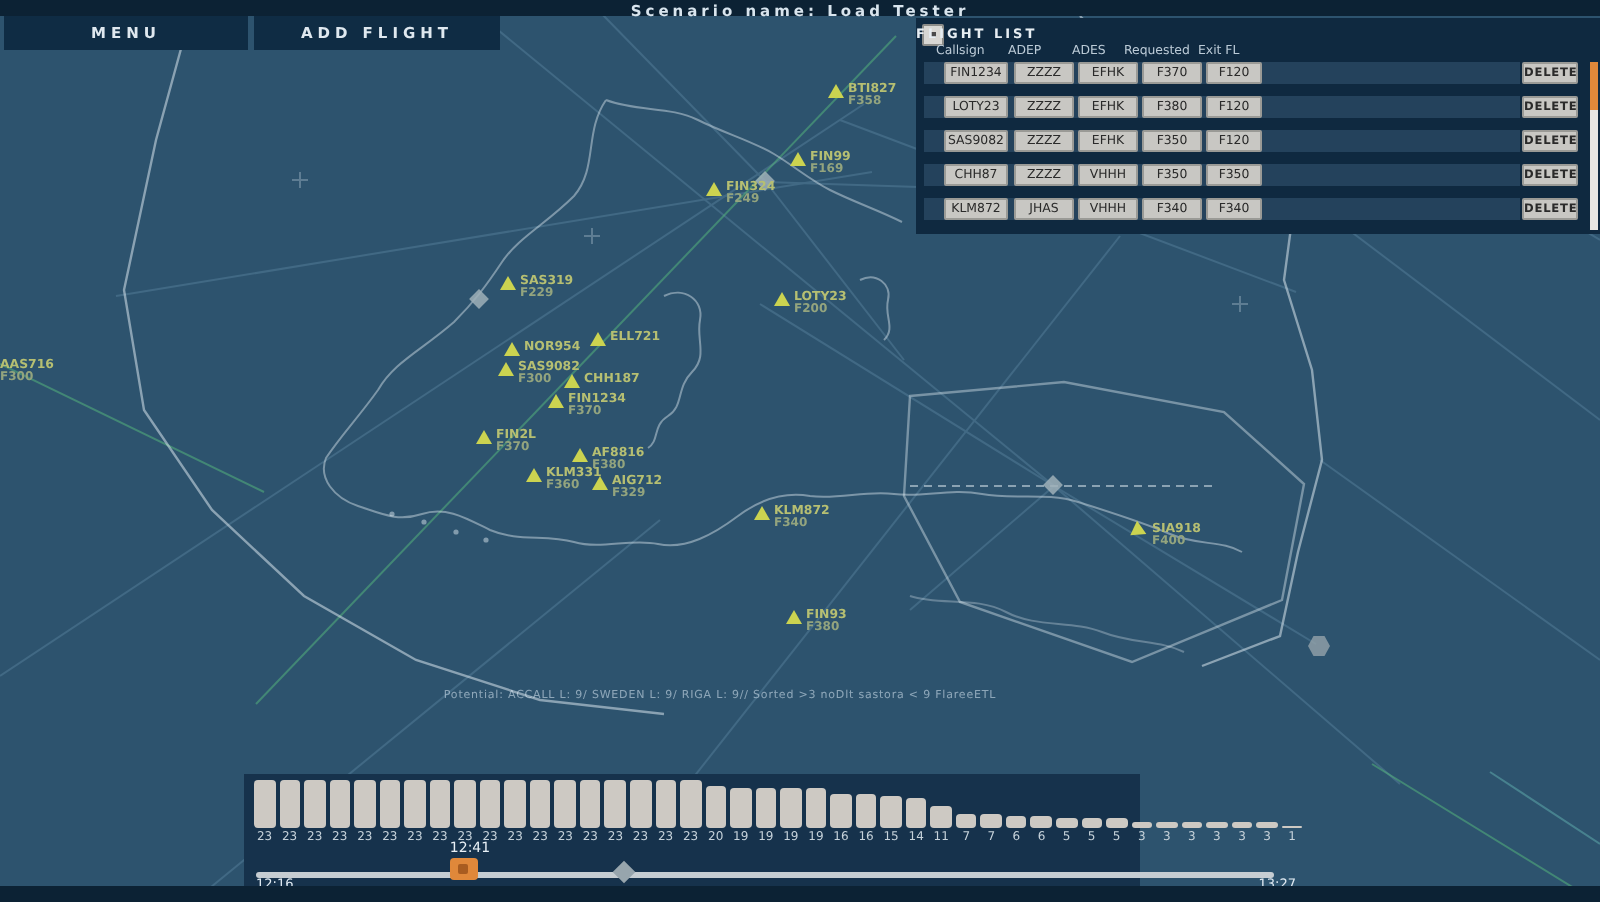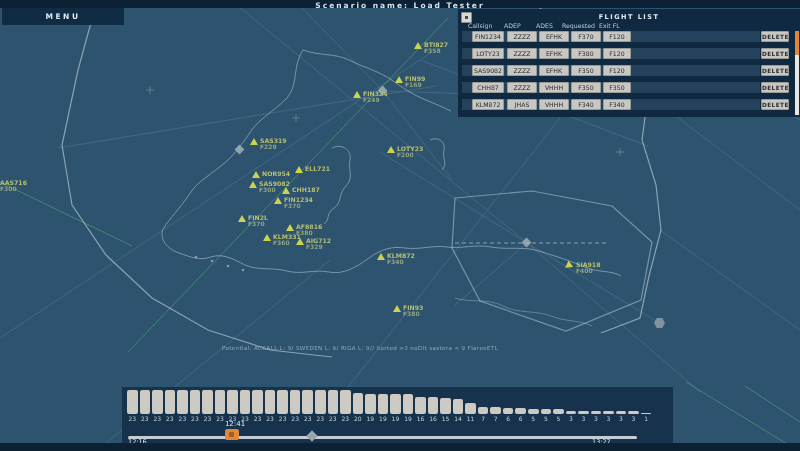--- a/index.html
+++ b/index.html
@@ -16,21 +16,21 @@
   .menu-btn{left:2px;width:122px;}
   .addflight-btn{left:127px;width:123px;}
   .scenario{position:absolute;left:250px;top:1px;width:300px;text-align:center;color:#d9e5ee;
     font-size:7.5px;font-weight:bold;letter-spacing:2px;}
 
   
   .flight-panel{position:absolute;left:458px;top:9px;width:342px;height:108px;background:#0f2940;}
   .collapse{position:absolute;left:3px;top:3px;width:11px;height:11px;background:#d8d7d3;
     border:1px solid #8d8d89;border-radius:1px;padding:0;cursor:pointer;}
   .collapse .dot{position:absolute;left:3px;top:3px;width:3px;height:3px;background:#4a4a4a;}
-  .fl-title{position:absolute;left:0;top:4px;width:100%;text-align:center;color:#e6edf2;
+  .fl-title{position:absolute;left:0;top:4px;width:100%;color:#e6edf2;
     font-size:6.5px;font-weight:bold;letter-spacing:1.5px;}
   .fl-headers span{position:absolute;top:13px;color:#bccbd7;font-size:6.2px;}
   .hc1{left:10px}.hc2{left:46px}.hc3{left:78px}.hc4{left:104px}.hc5{left:141px}
   .frow{position:absolute;left:4px;width:298px;height:11px;background:#24425c;}
   .fcell{position:absolute;top:0;height:11px;background:#c8c7c3;border:1px solid #9a9a96;
     border-radius:1px;color:#2a2a2a;font-size:6.2px;line-height:9px;text-align:center;cursor:pointer;}
   .delbtn{position:absolute;left:299px;top:0;width:28px;height:11px;background:#c8c7c3;
     border:1px solid #9a9a96;border-radius:1px;color:#2a2a2a;font-family:inherit;
     font-size:5.8px;font-weight:bold;letter-spacing:.4px;line-height:8px;padding:0;cursor:pointer;}
   .fl-scroll{position:absolute;left:337px;top:22px;width:4px;height:84px;background:#e8e7e3;}
@@ -54,32 +54,32 @@
     color:#fff;font-family:inherit;font-size:7.5px;font-weight:bold;letter-spacing:1px;cursor:pointer;}
   .sector-label{position:absolute;left:58px;top:10px;color:#d9e5ee;font-size:6.5px;font-weight:bold;}
   .dropdown{position:absolute;left:186px;top:7px;width:440px;height:14px;background:#82a5bd;
     color:#16324c;font-size:6.5px;line-height:14px;padding-left:7px;cursor:pointer;}
   .dd-btn{position:absolute;left:630px;top:7px;width:14px;height:14px;background:#e0883a;border:none;
     cursor:pointer;padding:0;}
   .caret{position:absolute;left:3px;top:5px;width:0;height:0;border-left:4px solid transparent;
     border-right:4px solid transparent;border-top:4px solid #8a4b1a;}
 
   
-  .bp-chart{position:absolute;left:122px;top:387px;width:551px;height:56px;background:#16324c;}
+  .bp-chart{position:absolute;left:122px;top:387px;width:448px;height:56px;background:#16324c;}
   #bars{position:absolute;left:4px;top:3px;width:526px;height:32px;display:flex;}
   .slot{flex:1 1 0;position:relative;}
   .bar{position:absolute;left:1px;right:1px;bottom:8px;background:#cdc9c3;border-radius:2px;}
   .bnum{position:absolute;left:0;right:0;bottom:0;text-align:center;color:#c6d2da;font-size:6px;}
   .cur-time{position:absolute;left:95px;top:33px;width:36px;text-align:center;color:#e8f0f6;font-size:7px;}
   .track{position:absolute;left:6px;top:49px;width:509px;height:3px;background:#c6cdd2;border-radius:2px;cursor:pointer;}
   .handle{position:absolute;left:103px;top:42px;width:14px;height:11px;background:#e0883a;border-radius:2px;cursor:grab;}
   .handle:after{content:"";position:absolute;left:4px;top:3px;width:5px;height:5px;background:#a85c20;border-radius:1px;}
   .t-diamond{position:absolute;left:186px;top:45px;width:8px;height:8px;background:#97a5ad;transform:rotate(45deg);}
   .t-start{position:absolute;left:6px;top:51px;color:#dfe9f1;font-size:6.5px;}
-  .t-end{position:absolute;left:470px;top:51px;width:56px;text-align:left;color:#dfe9f1;font-size:6.5px;}
+  .t-end{position:absolute;left:470px;top:51px;width:56px;text-align:right;color:#dfe9f1;font-size:6.5px;}
 
   .bottomstrip{position:absolute;left:0;top:443px;width:800px;height:8px;background:#0c2234;}
 </style>
 </head>
 <body>
 
 <div class="screen">
 
   <svg class="map" width="800" height="451" viewBox="0 0 800 451">
     <g stroke="#9ccbe8" stroke-width="1" opacity="0.18">
@@ -233,20 +233,21 @@
       </div>
       <div class="ac" style="left: -10px; top: 180px;">
         <div class="cs">AAS716</div>
         <div class="fl">F300</div>
       </div>
     </div>
   <div class="status-line">Potential: ACCALL L: 9/ SWEDEN L: 9/ RIGA L: 9//  Sorted &gt;3 noDlt  sastora &lt; 9  FlareeETL</div>
 
   <div class="topstrip"></div>
   <button class="tbtn menu-btn">MENU</button>
+  <button class="tbtn addflight-btn">ADD FLIGHT</button>
   <div class="scenario">Scenario name: Load Tester</div>
 
   <div class="flight-panel">
     <button class="collapse">
       <span class="dot"></span>
     </button>
     <div class="fl-title">FLIGHT LIST</div>
     <div class="fl-headers">
       <span class="hc1">Callsign</span>
       <span class="hc2">ADEP</span>

